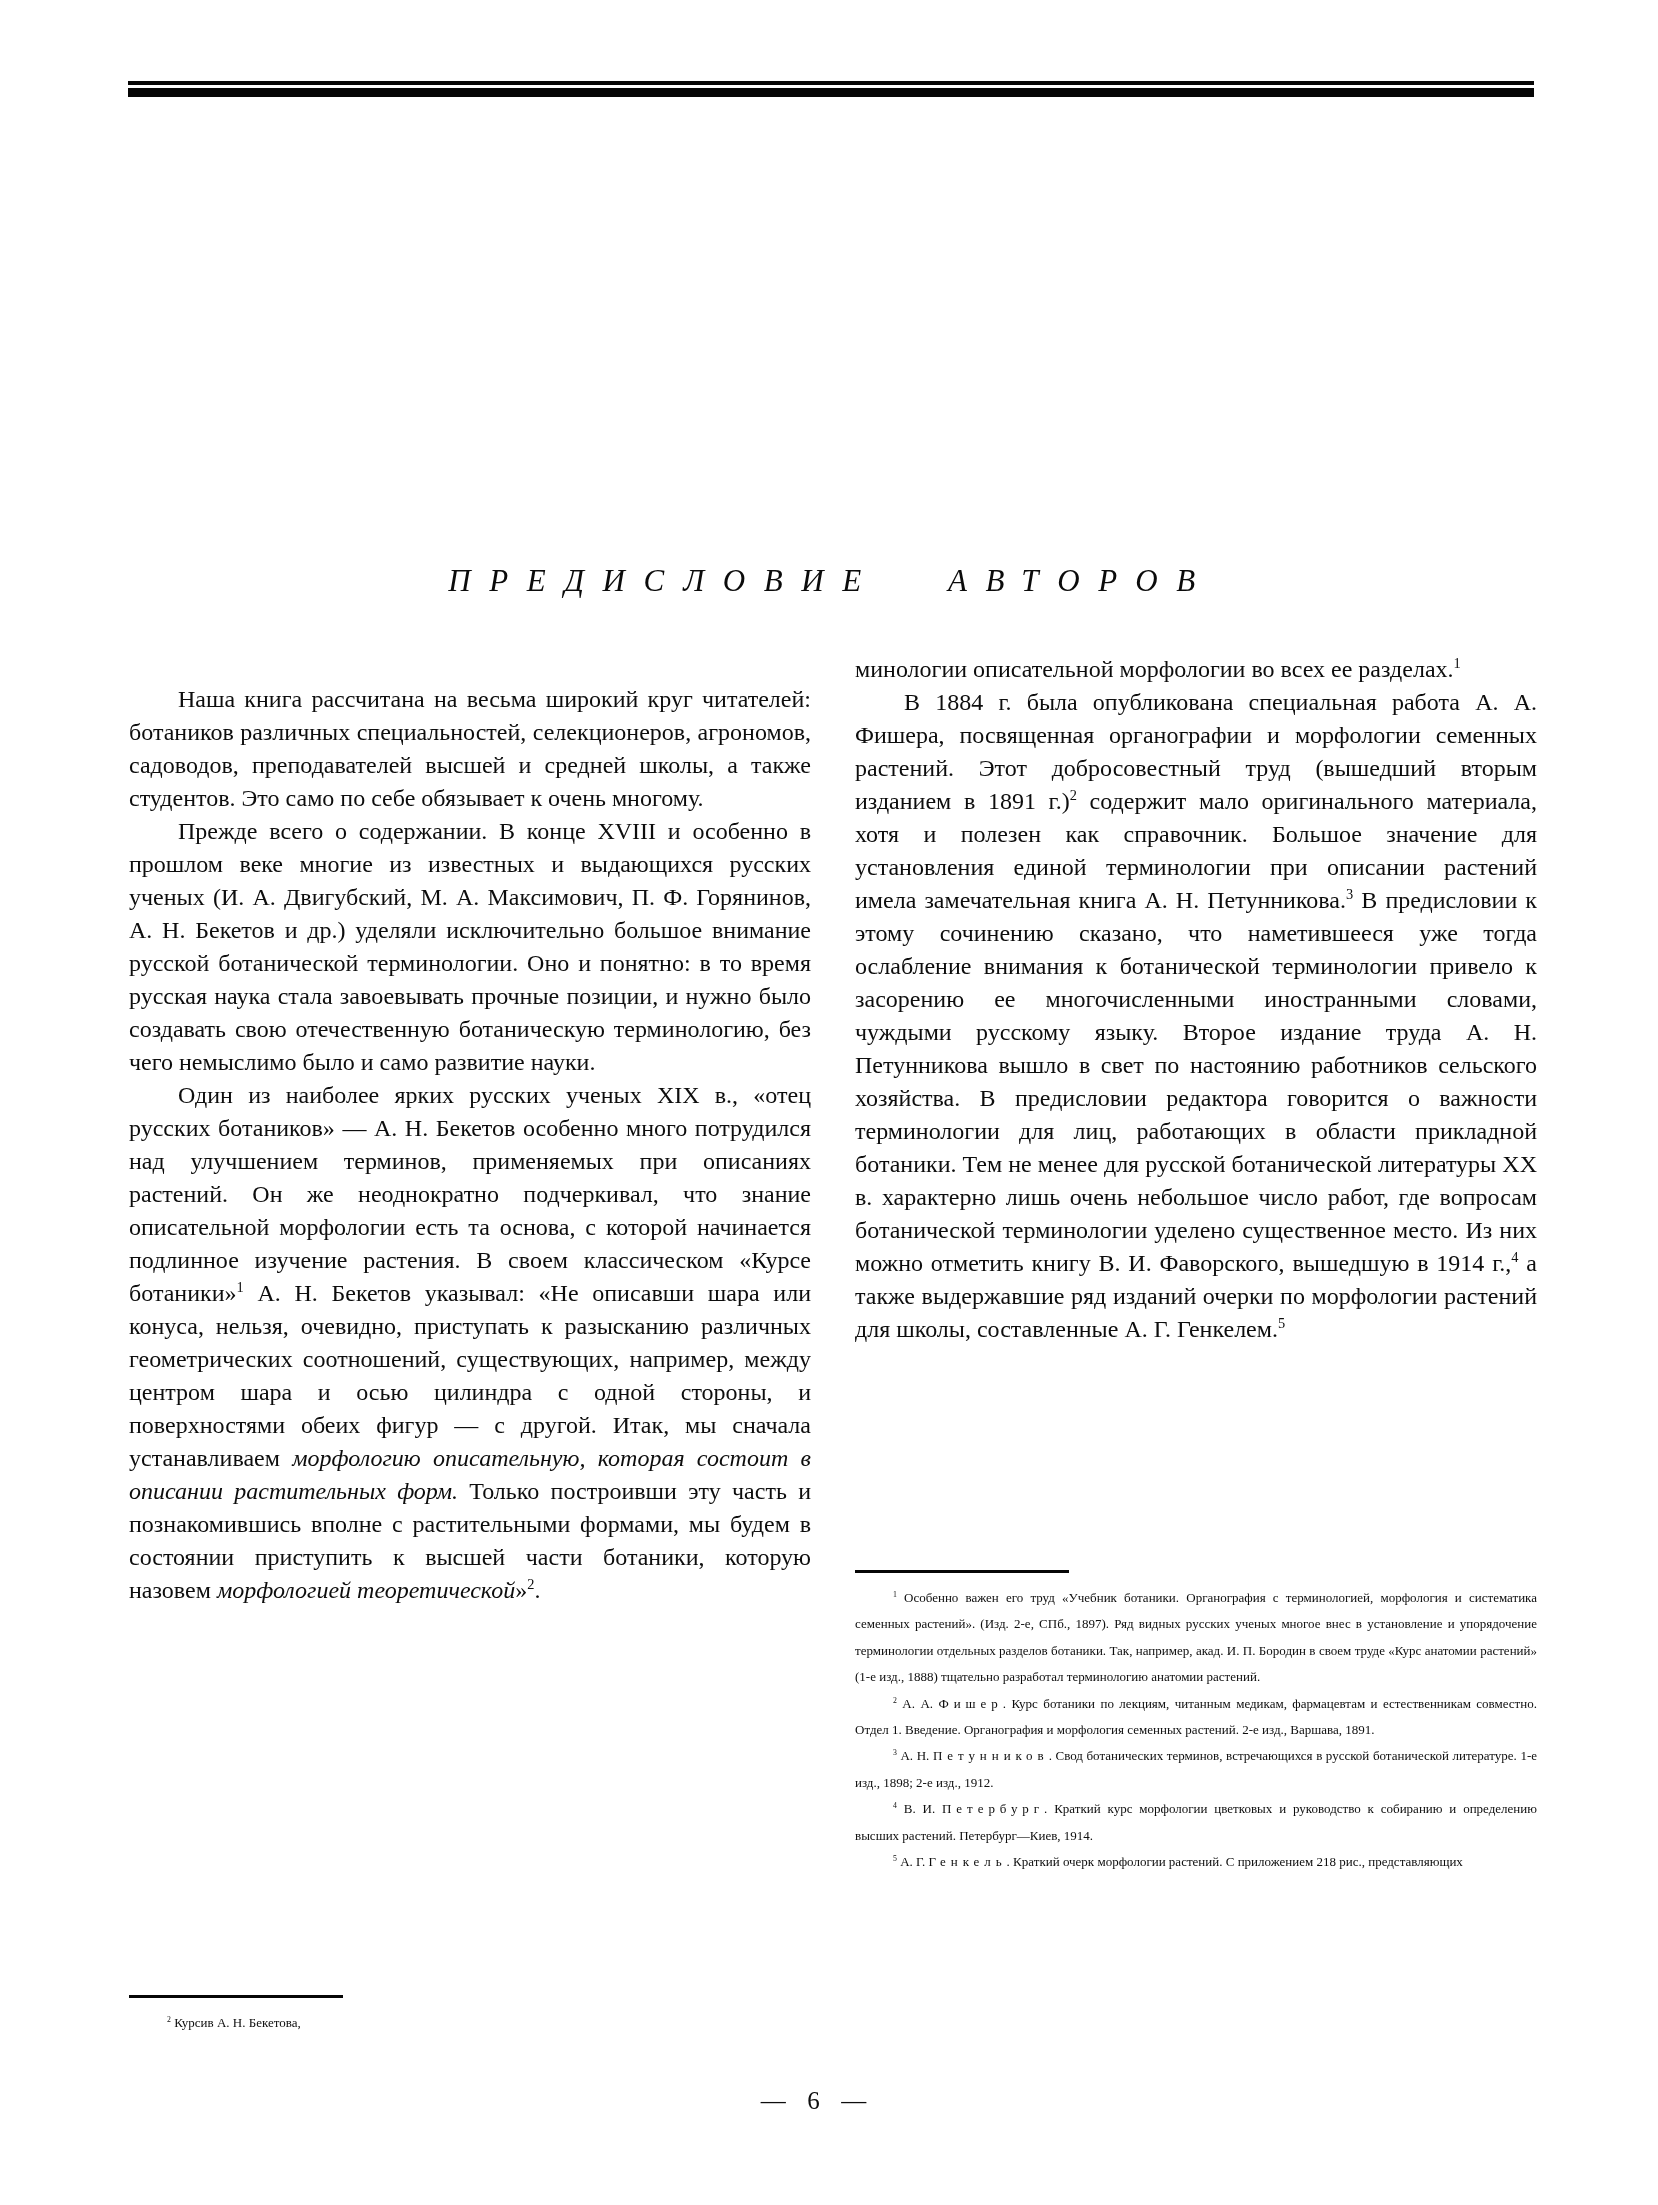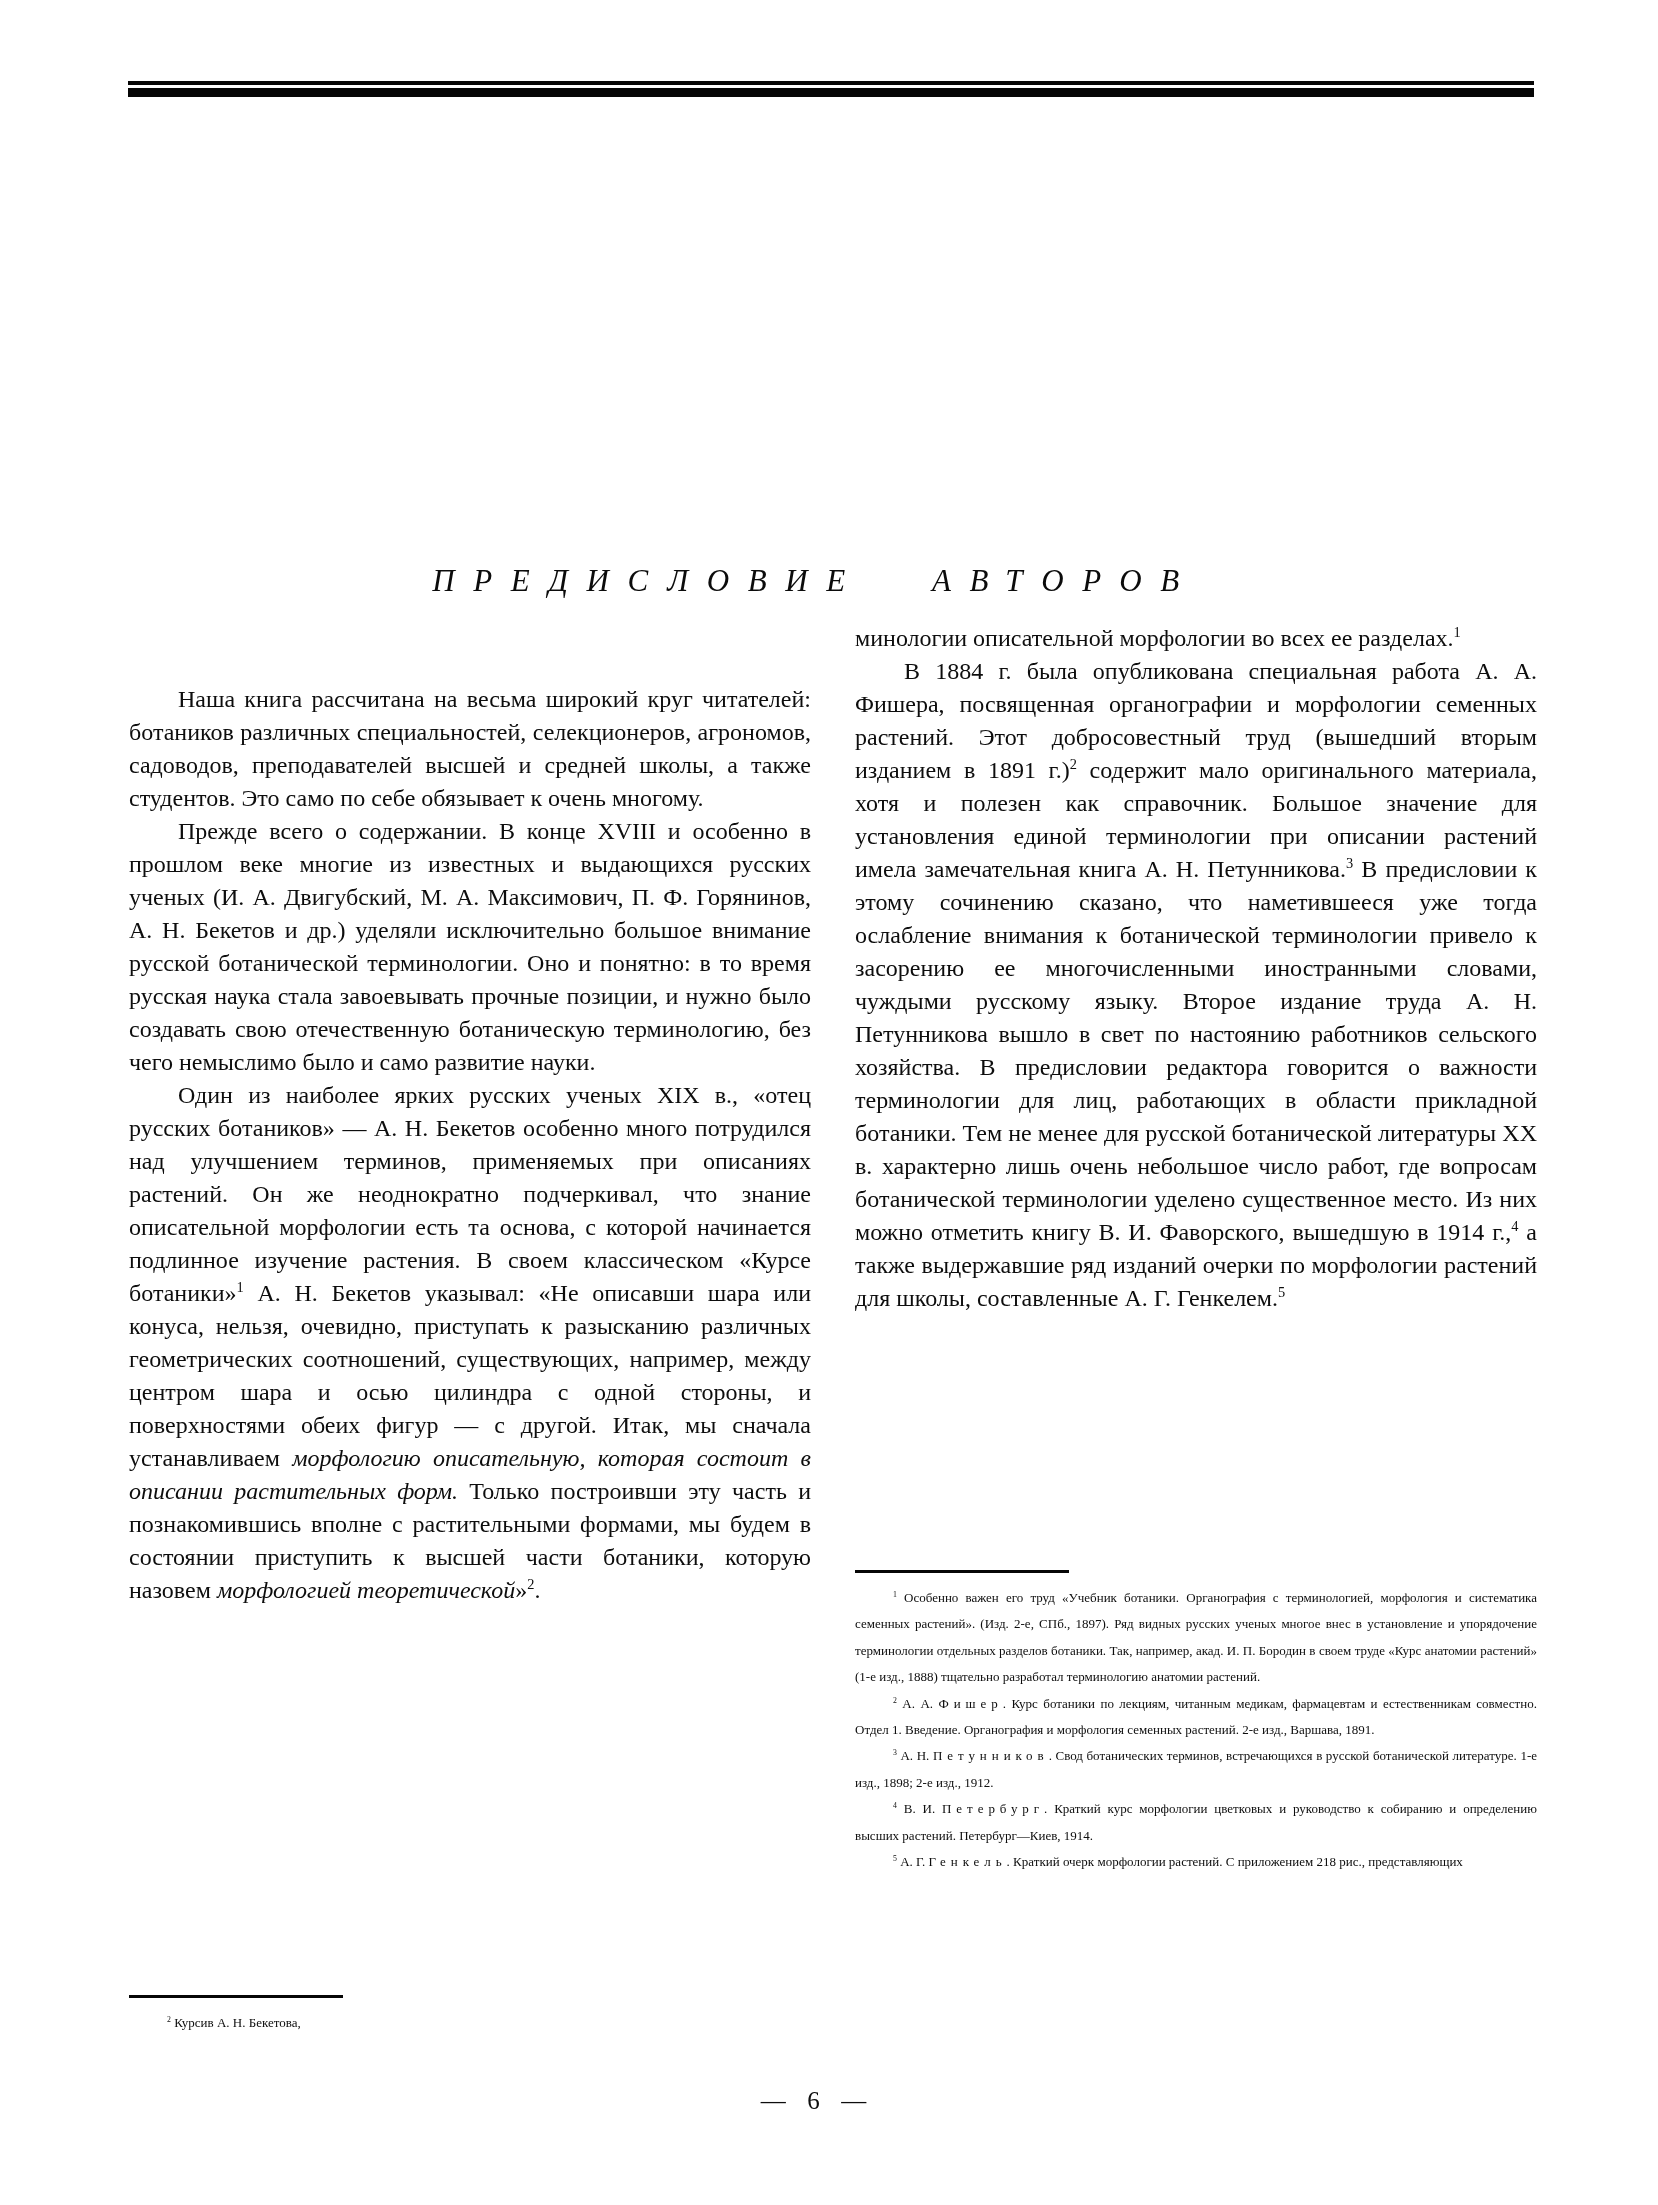--- a/index.html
+++ b/index.html
@@ -12,21 +12,21 @@
     font-family: "Liberation Serif", "DejaVu Serif", serif;
     overflow: hidden;
   }
   .rule-top { position: absolute; left: 128px; top: 81px; width: 1406px; }
   .rule-top .thin  { height: 4.1px;  background: #060606; }
   .rule-top .gap   { height: 2.7px;  background: transparent; }
   .rule-top .thick { height: 9px; background: #060606; }
 
   .title {
     position: absolute;
-    left: 112px; top: 563px; width: 1406px;
+    left: 128px; top: 563px; width: 1406px;
     margin: 0;
     text-align: center;
     font-style: italic;
     font-weight: normal;
     font-size: 31px;
     letter-spacing: 0.60em;
     word-spacing: 1.35em;
     white-space: nowrap;
     color: #0b0b0b;
   }
@@ -34,21 +34,21 @@
   .col {
     position: absolute;
     width: 682px;
     font-size: 24px;
     line-height: 33px;
     text-align: justify;
     hyphens: auto;
     color: #0d0d0d;
   }
   .col-left  { left: 129px;  top: 653px; margin-top: 30px; }
-  .col-right { left: 855px; top: 622px; }
+  .col-right { left: 855px; top: 653px; }
   .col p { margin: 0; text-indent: 49px; }
   .col p.noindent { text-indent: 0; }
 
   .fn-rule {
     position: absolute;
     width: 214px; height: 3.4px;
     background: #060606;
   }
   .fn-rule-left  { left: 129px;  top: 1995px; }
   .fn-rule-right { left: 855px; top: 1570px; }

